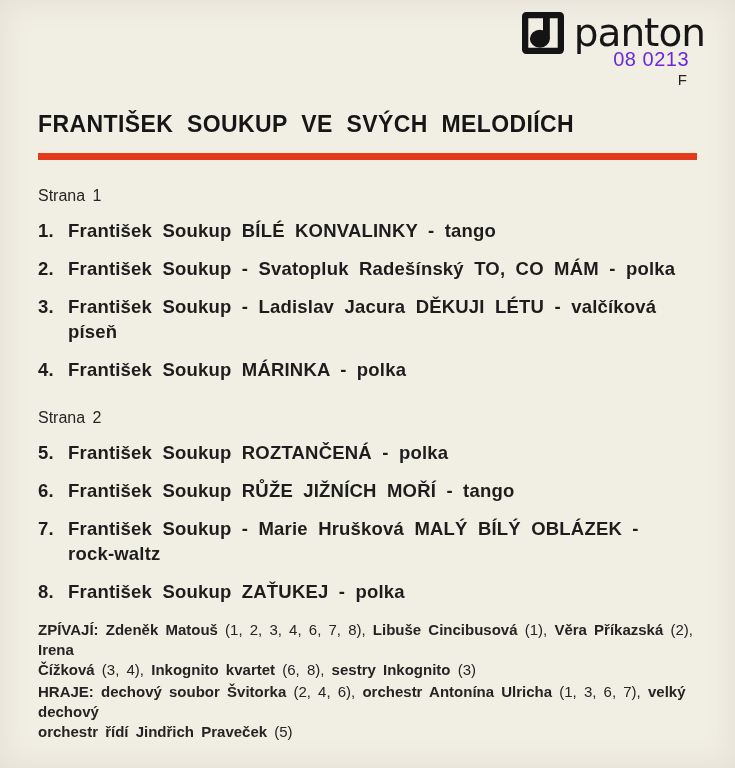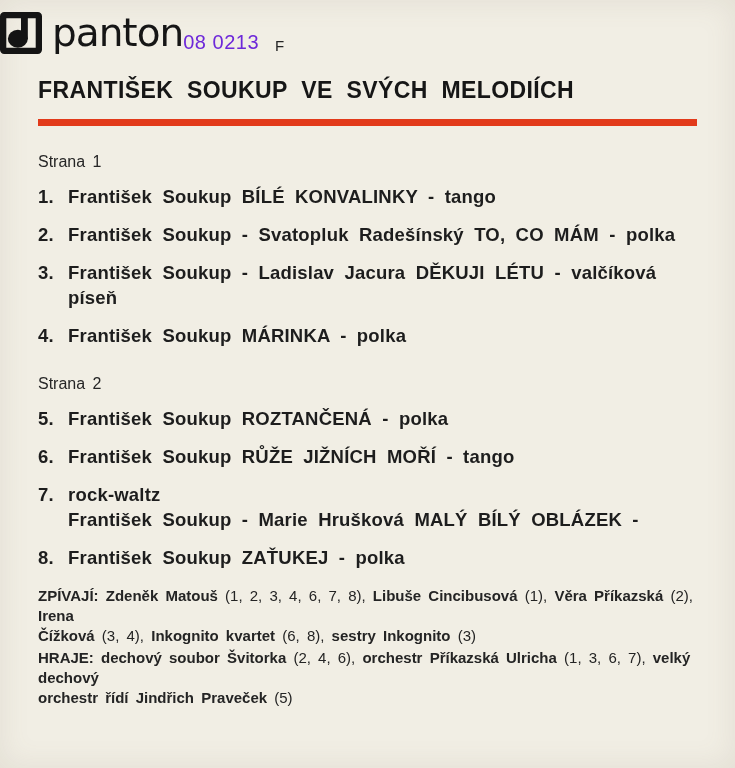--- a/index.html
+++ b/index.html
@@ -12,21 +12,21 @@
     --ink: #1d1d1d;
   }
   .sleeve {
     position: relative;
     width: 735px; height: 768px;
     background: var(--paper);
     overflow: hidden;
     box-shadow: inset 0 0 30px rgba(120,110,90,0.12);
   }
   
-  .header { display: flex; flex-direction: row; align-items: flex-end; padding: 12px 30px 0 0; }
+  .header { display: flex; flex-direction: column; align-items: flex-end; padding: 12px 30px 0 0; }
   .logo-row { display: flex; align-items: center; gap: 10px; }
   .logo-mark { width: 42px; height: 42px; display: block; }
   .logo-text {
     font-family: "DejaVu Sans", sans-serif;
     font-size: 39px; line-height: 42px; color: #161616; letter-spacing: -1px;
   }
   .catalog { margin: -6px 16px 0 0; font-size: 20px; color: #6d28d9; letter-spacing: 0.5px; }
   .series  { margin: 0 18px 0 0; font-size: 15px; color: #242424; }
   
   .title {
@@ -118,37 +118,37 @@
         </div>
         <div class="track">
           <span class="num">6.</span>
           <span class="track-text">
             <div>František Soukup RŮŽE JIŽNÍCH MOŘÍ - tango</div>
           </span>
         </div>
         <div class="track">
           <span class="num">7.</span>
           <span class="track-text">
+            <div>František Soukup - Marie Hrušková MALÝ BÍLÝ OBLÁZEK -</div>
             <div>rock-waltz</div>
-            <div>František Soukup - Marie Hrušková MALÝ BÍLÝ OBLÁZEK -</div>
           </span>
         </div>
         <div class="track">
           <span class="num">8.</span>
           <span class="track-text">
             <div>František Soukup ZAŤUKEJ - polka</div>
           </span>
         </div>
       </div>
     </div>
 
   <div class="credits">
     <div class="credit-para">
         <div><span class="b">ZPÍVAJÍ: Zdeněk Matouš </span><span>(1, 2, 3, 4, 6, 7, 8), </span><span class="b">Libuše Cincibusová </span><span>(1), </span><span class="b">Věra Příkazská </span><span>(2), </span><span class="b">Irena</span></div>
         <div><span class="b">Čížková </span><span>(3, 4), </span><span class="b">Inkognito kvartet </span><span>(6, 8), </span><span class="b">sestry Inkognito </span><span>(3)</span></div>
       </div>
     <div class="credit-para">
-        <div><span class="b">HRAJE: dechový soubor Švitorka </span><span>(2, 4, 6), </span><span class="b">orchestr Příkazská Ulricha </span><span>(1, 3, 6, 7), </span><span class="b">velký dechový</span></div>
+        <div><span class="b">HRAJE: dechový soubor Švitorka </span><span>(2, 4, 6), </span><span class="b">orchestr Antonína Ulricha </span><span>(1, 3, 6, 7), </span><span class="b">velký dechový</span></div>
         <div><span class="b">orchestr řídí Jindřich Praveček </span><span>(5)</span></div>
       </div>
   </div>
 
 </div>
 
 </body></html>

